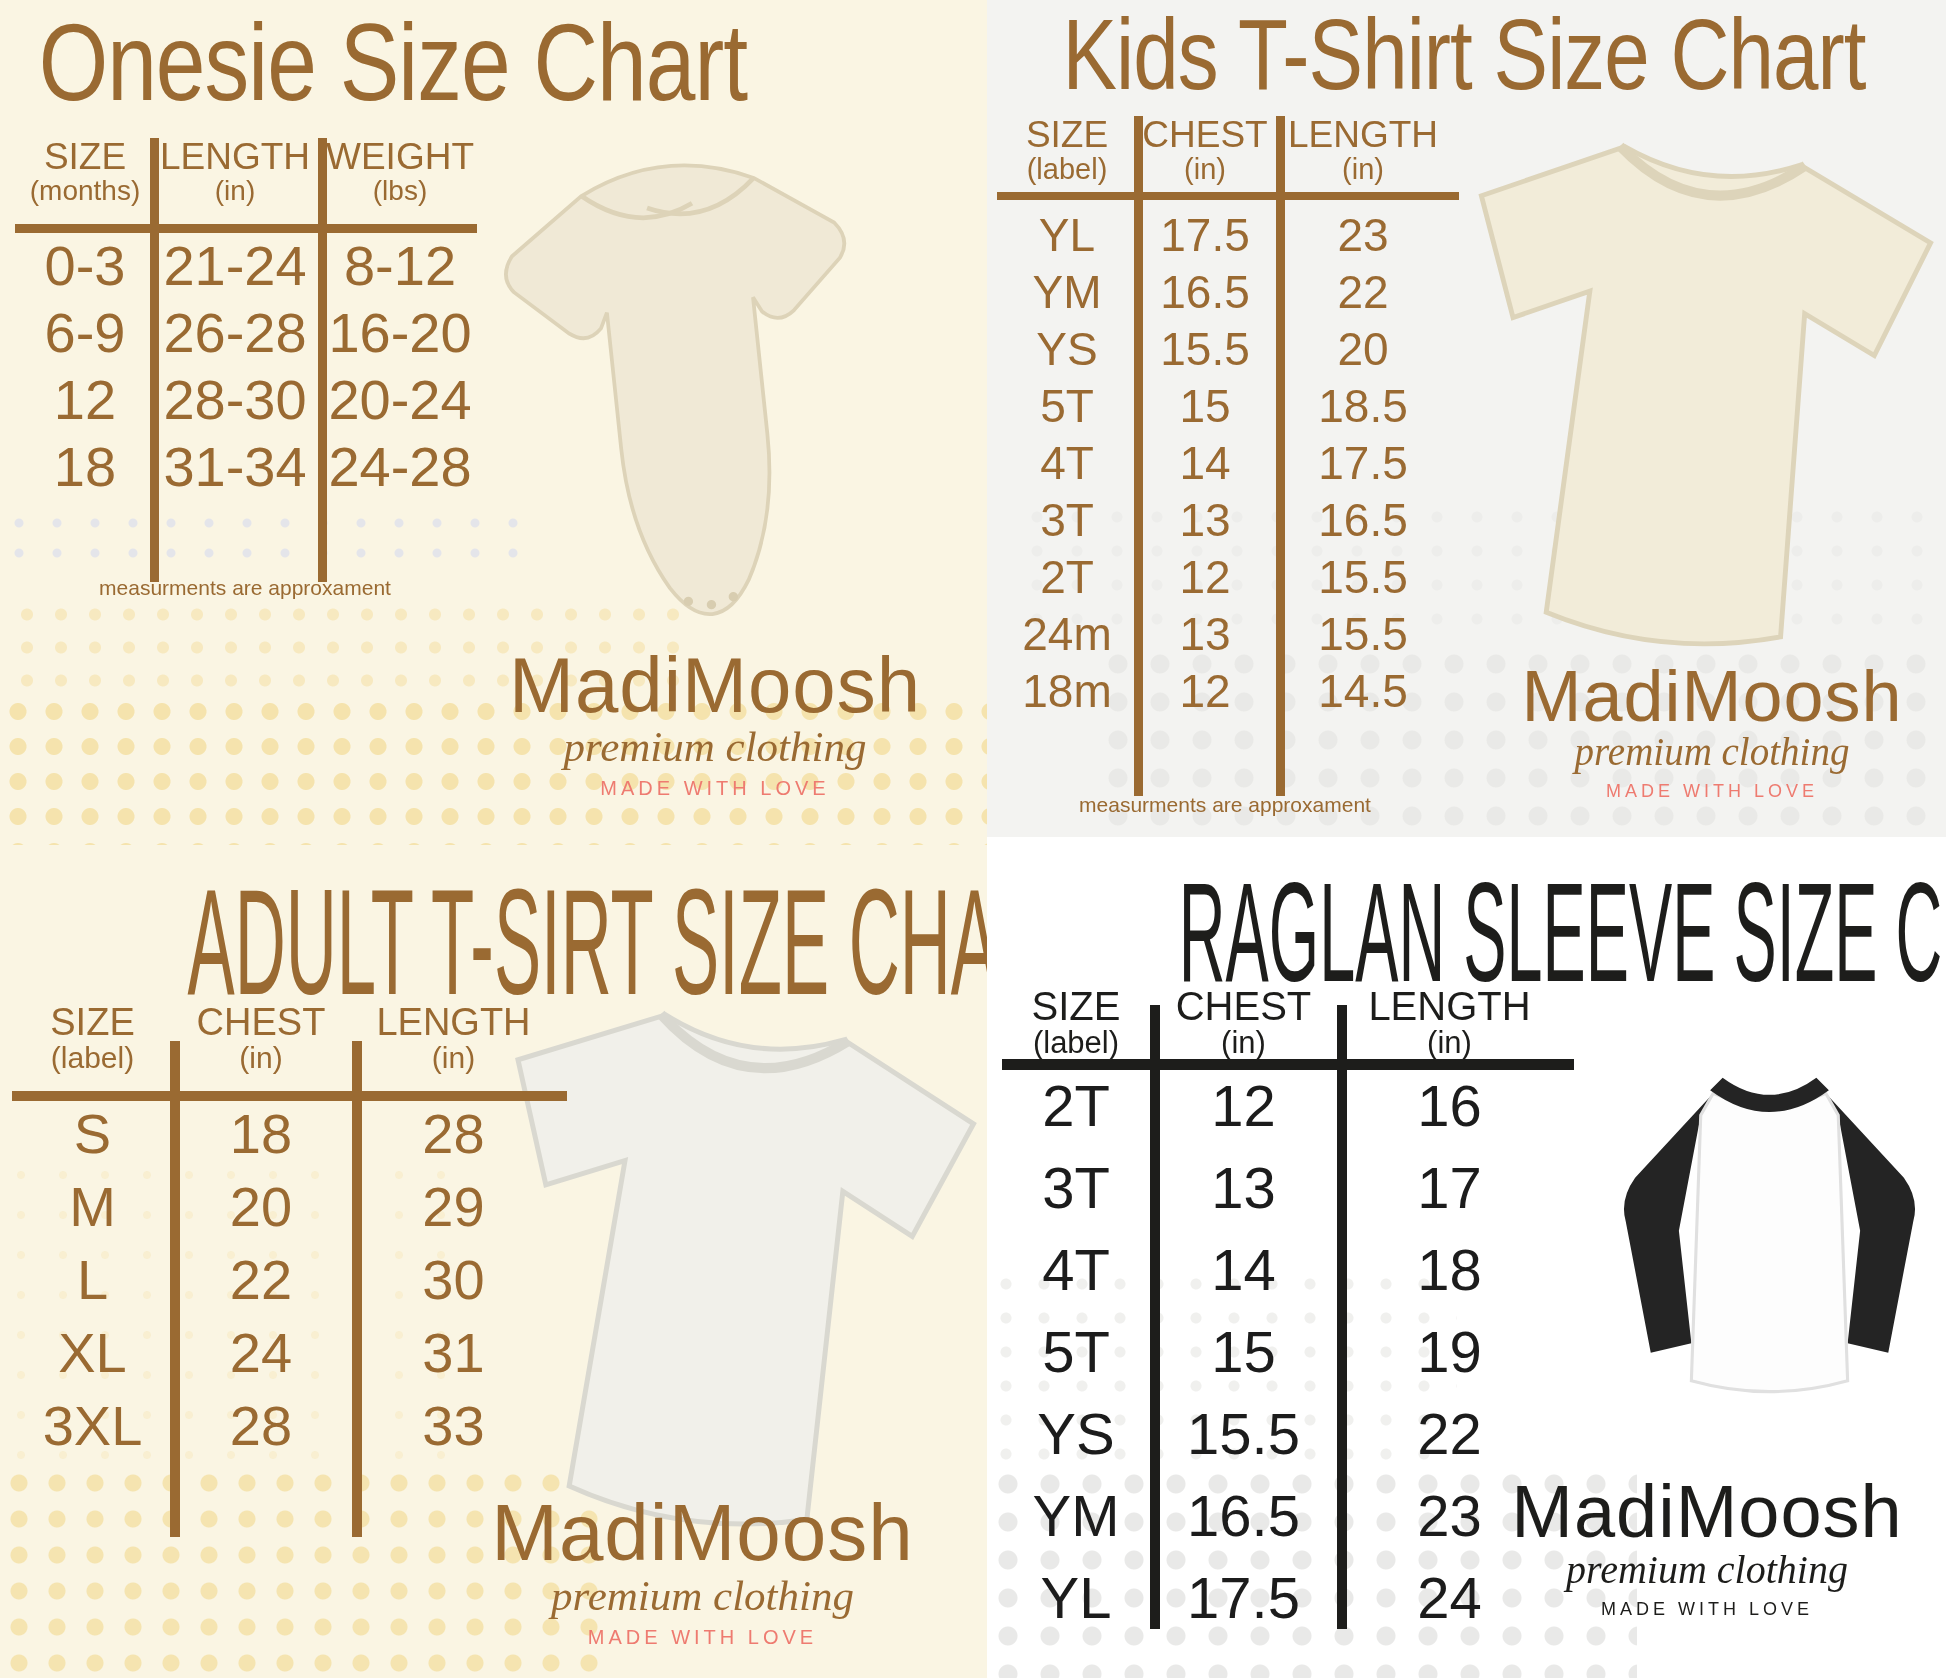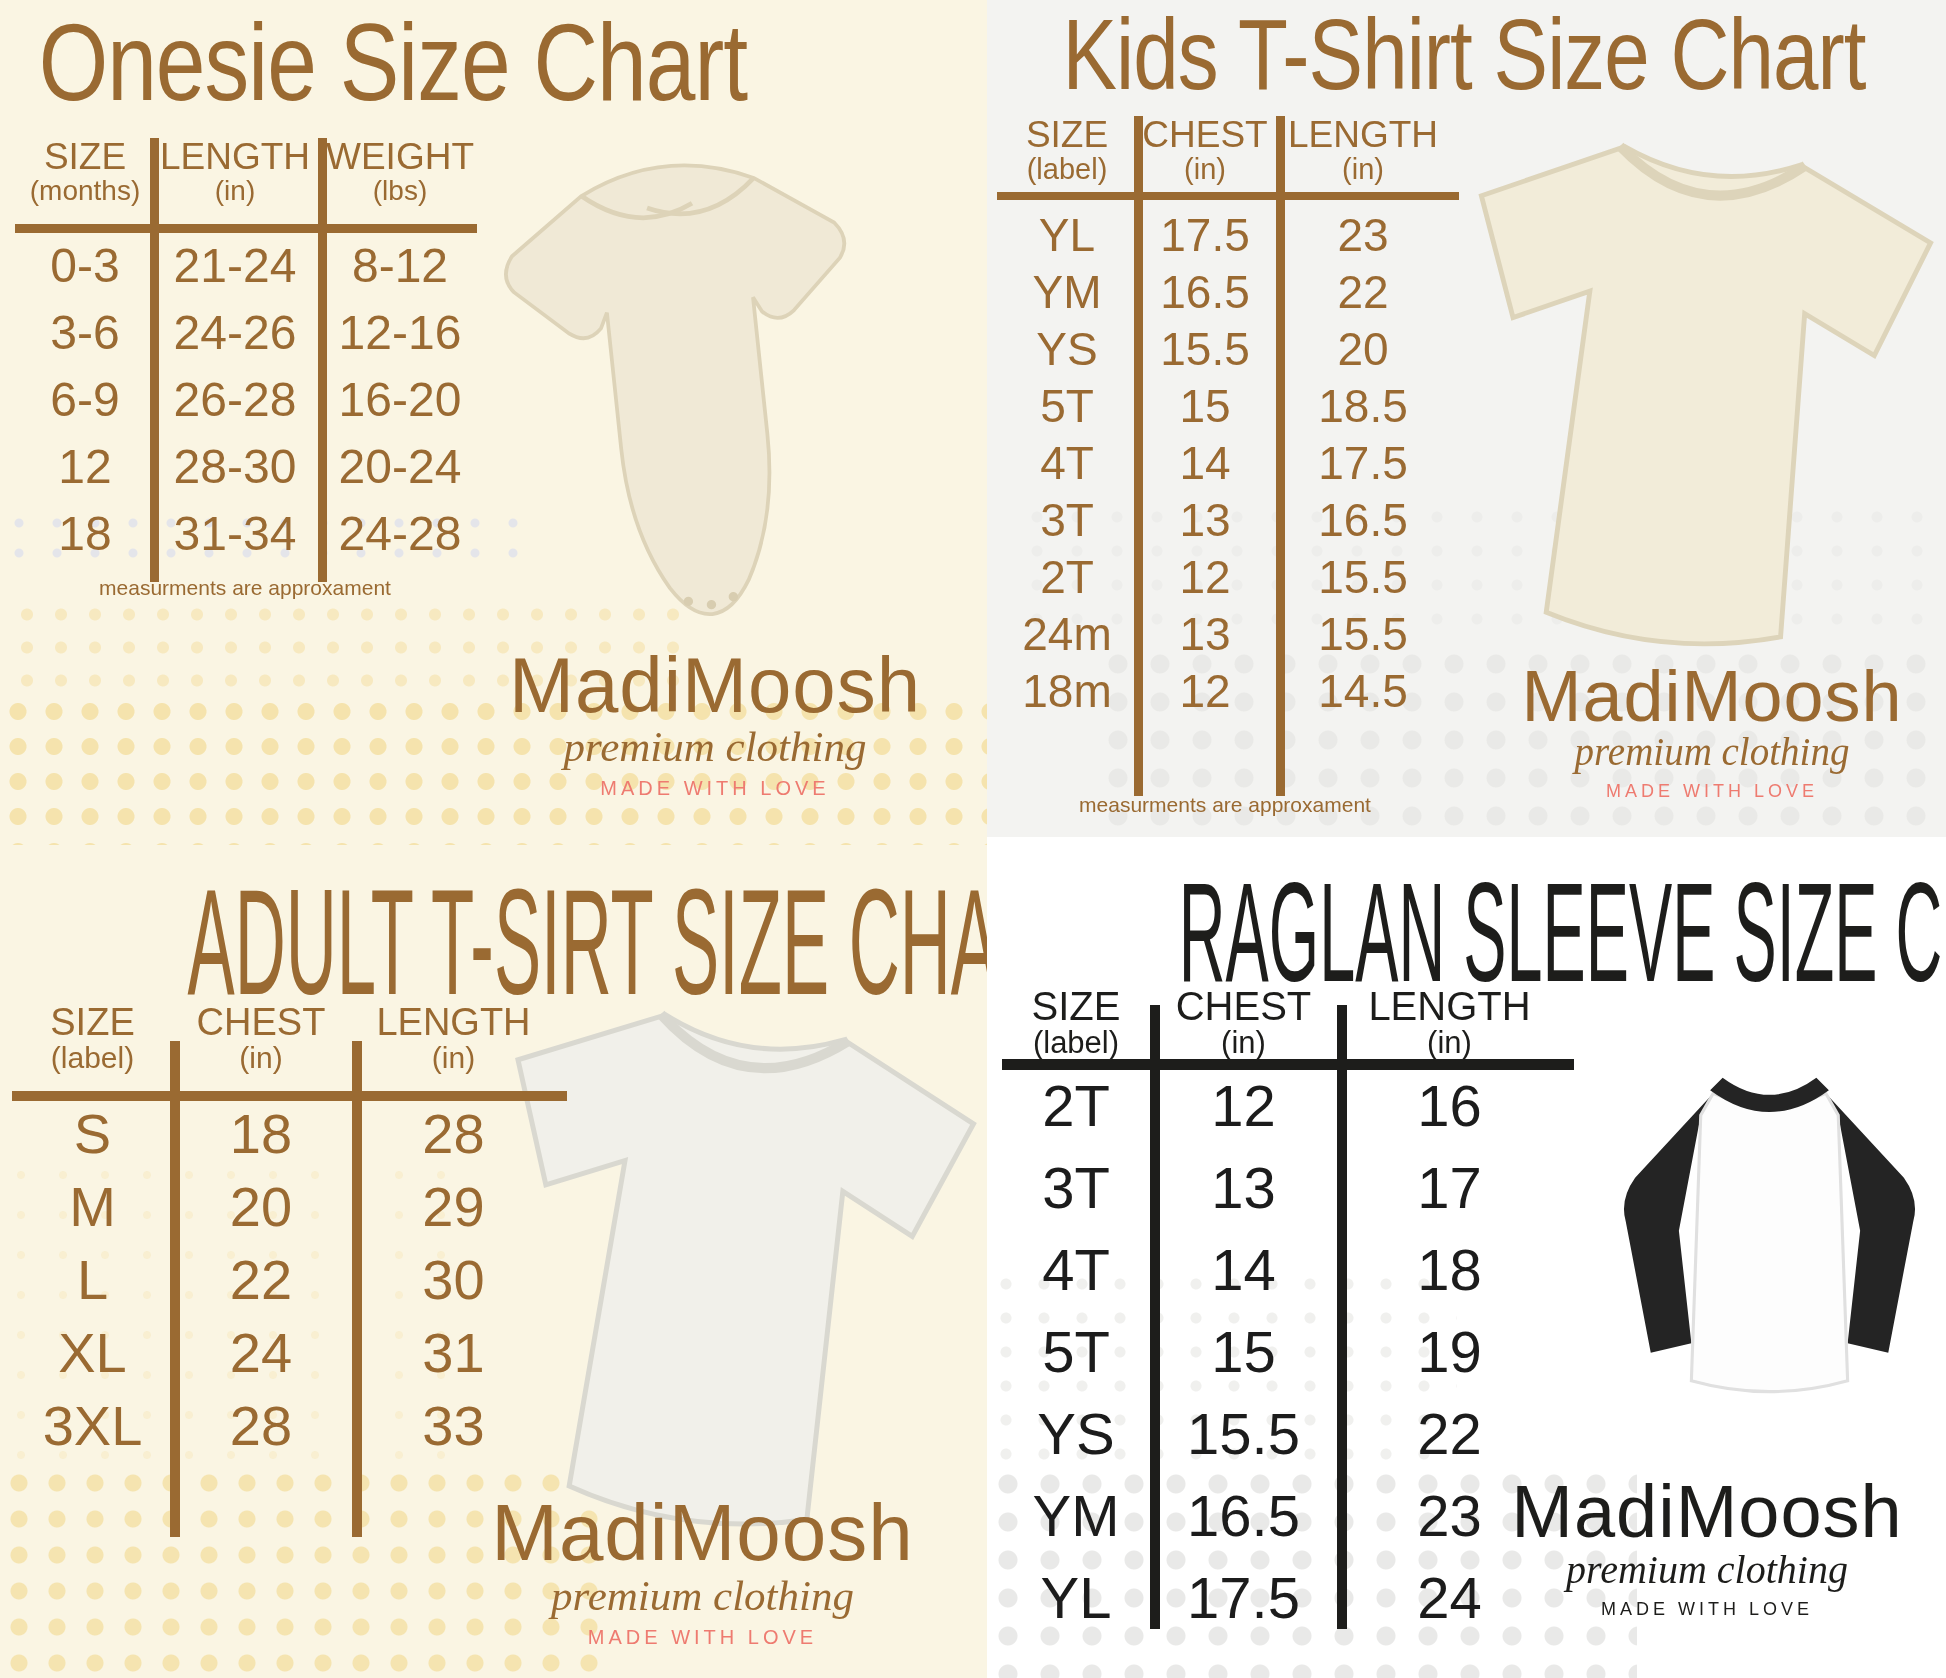--- a/index.html
+++ b/index.html
@@ -37,21 +37,21 @@
   .q3 .c0{width:155px;} .q3 .c1{width:182px;} .q3 .c2{width:203px;}
   .q4 .c0{width:148px;} .q4 .c1{width:187px;} .q4 .c2{width:225px;}
 
   .rule{position:absolute;background:#9a6a32;}
   .vline{position:absolute;background:#9a6a32;}
   .q4 .rule,.q4 .vline{background:#1d1d1b;}
 
   .rows{position:absolute;}
   .trow{display:flex;align-items:center;}
   .cell{text-align:center;line-height:1;}
-  .q1 .rows{left:15px;top:232px;width:470px;} .q1 .trow{height:67px;} .q1 .cell{font-size:48px;color:#9a6a32;}
+  .q1 .rows{left:15px;top:232px;width:470px;} .q1 .trow{height:67px;} .q1 .cell{font-size:56px;color:#9a6a32;}
   .q2 .rows{left:13px;top:206px;width:450px;} .q2 .trow{height:57px;} .q2 .cell{font-size:46px;color:#9a6a32;}
   .q3 .rows{left:15px;top:252px;width:540px;} .q3 .trow{height:73px;} .q3 .cell{font-size:56px;color:#9a6a32;}
   .q4 .rows{left:15px;top:228px;width:560px;} .q4 .trow{height:82px;} .q4 .cell{font-size:58px;color:#1c1c1c;}
 
   .note{position:absolute;text-align:center;color:#9a6a32;font-size:21px;}
   .q1 .note{left:15px;top:576px;width:460px;}
   .q2 .note{left:13px;top:793px;width:450px;}
 
   .brand{position:absolute;text-align:center;}
   .bname{font-size:78px;line-height:1;letter-spacing:1px;color:#9a6a32;}
@@ -103,25 +103,20 @@
     <div class="vline" style="left:318px;top:138px;width:9px;height:444px;"></div>
 
     <div class="rows">
 
         <div class="trow">
           <span class="cell c0">0-3</span>
           <span class="cell c1">21-24</span>
           <span class="cell c2">8-12</span>
         </div>
 
-        <div class="trow">
-          <span class="cell c0">3-6</span>
-          <span class="cell c1">24-26</span>
-          <span class="cell c2">12-16</span>
-        </div>
 
         <div class="trow">
           <span class="cell c0">6-9</span>
           <span class="cell c1">26-28</span>
           <span class="cell c2">16-20</span>
         </div>
 
         <div class="trow">
           <span class="cell c0">12</span>
           <span class="cell c1">28-30</span>

